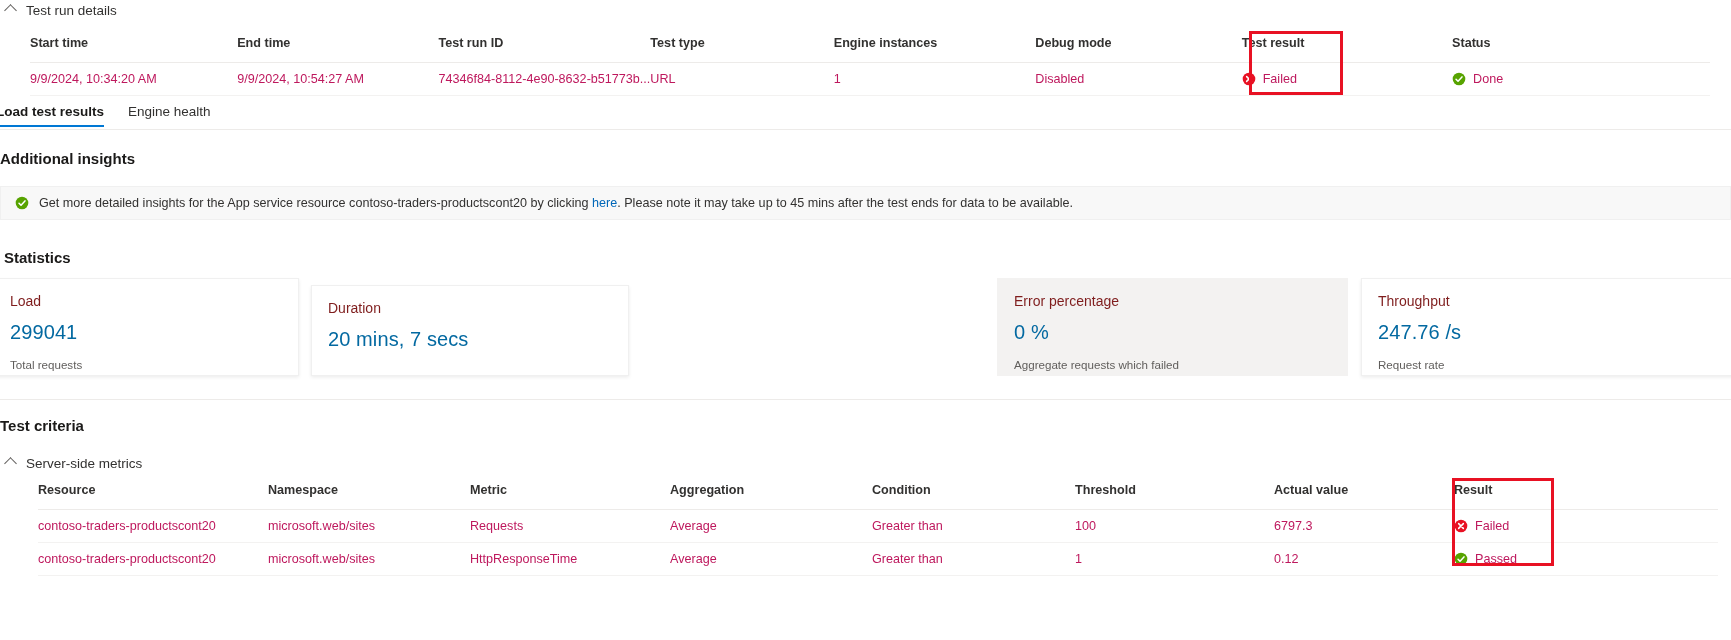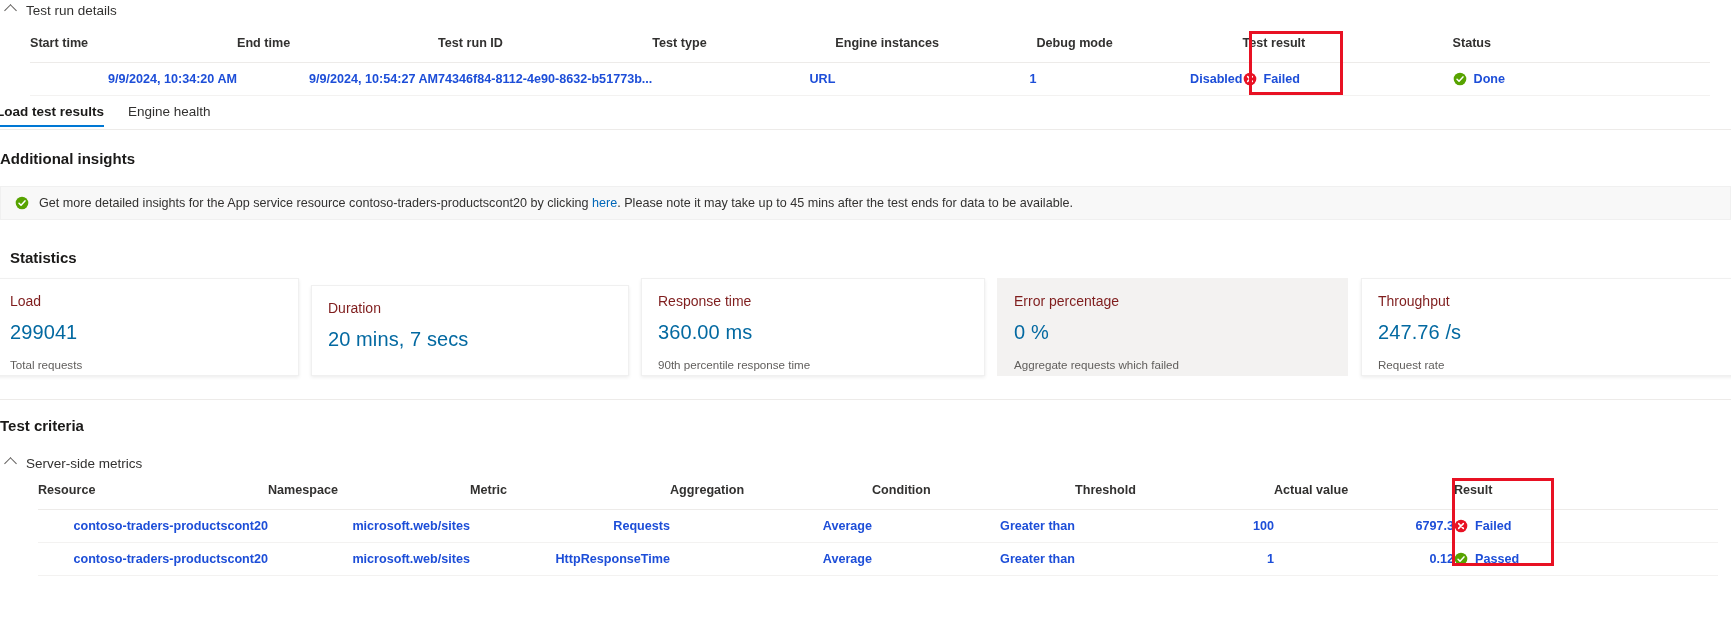--- a/index.html
+++ b/index.html
@@ -33,22 +33,22 @@
 
   
   .tbl { position: absolute; border-collapse: collapse; }
   .tbl th {
     font-size: 12.6px; font-weight: 600; color: #323130;
     text-align: left; padding: 0 0 12px 0;
     border-bottom: 1px solid #edebe9;
     vertical-align: bottom;
   }
   .tbl td {
-    font-size: 12.6px; font-weight: 700; color: #1d4ed8;
-    text-align: right; padding: 9px 0 9px 0;
+    font-size: 12.6px; font-weight: 400; color: #be185d;
+    text-align: left; padding: 9px 0 9px 0;
     border-bottom: 1px solid #f3f2f1;
     vertical-align: middle;
     white-space: nowrap;
   }
   .cell-inline { display: flex; align-items: center; gap: 7px; }
 
   
   .ico { flex: 0 0 auto; display: inline-block; }
   .ico svg { display: block; }
 
@@ -185,39 +185,34 @@
   <div class="banner" style="left:0px; top:186px; width:1731px; height:34px;">
     <span class="ico">
       <svg width="14" height="14" viewBox="0 0 16 16" aria-hidden="true">
         <circle cx="8" cy="8" r="7.2" fill="#57a300"></circle>
         <path d="M4.6 8.2 L6.9 10.5 L11.4 5.6" fill="none" stroke="#ffffff" stroke-width="1.7" stroke-linecap="round" stroke-linejoin="round"></path>
       </svg>
     </span>
     <span class="banner-text"><span>Get more detailed insights for the App service resource contoso-traders-productscont20 by clicking </span><a href="#">here</a><span>. Please note it may take up to 45 mins after the test ends for data to be available.</span></span>
   </div>
 
-  <div class="h2" style="left:10px; top:249px;">Statistics</div>
+  <div class="h2" style="left:4px; top:249px;">Statistics</div>
 
   <div class="card" style="left:-7px; top:278px; width:306px; height:98px;">
     <div class="card-title">Load</div>
     <div class="card-value">299041</div>
     <div class="card-sub">Total requests</div>
   </div>
 
   <div class="card" style="left:311px; top:285px; width:318px; height:91px;">
     <div class="card-title">Duration</div>
     <div class="card-value">20 mins, 7 secs</div>
     <div class="card-sub"></div>
   </div>
 
-  <div class="card" style="left:641px; top:278px; width:344px; height:98px;">
-    <div class="card-title">Response time</div>
-    <div class="card-value">360.00 ms</div>
-    <div class="card-sub">90th percentile response time</div>
-  </div>
 
   <div class="card alt" style="left:997px; top:278px; width:351px; height:98px;">
     <div class="card-title">Error percentage</div>
     <div class="card-value">0 %</div>
     <div class="card-sub">Aggregate requests which failed</div>
   </div>
 
   <div class="card" style="left:1361px; top:278px; width:374px; height:98px;">
     <div class="card-title">Throughput</div>
     <div class="card-value">247.76 /s</div>

